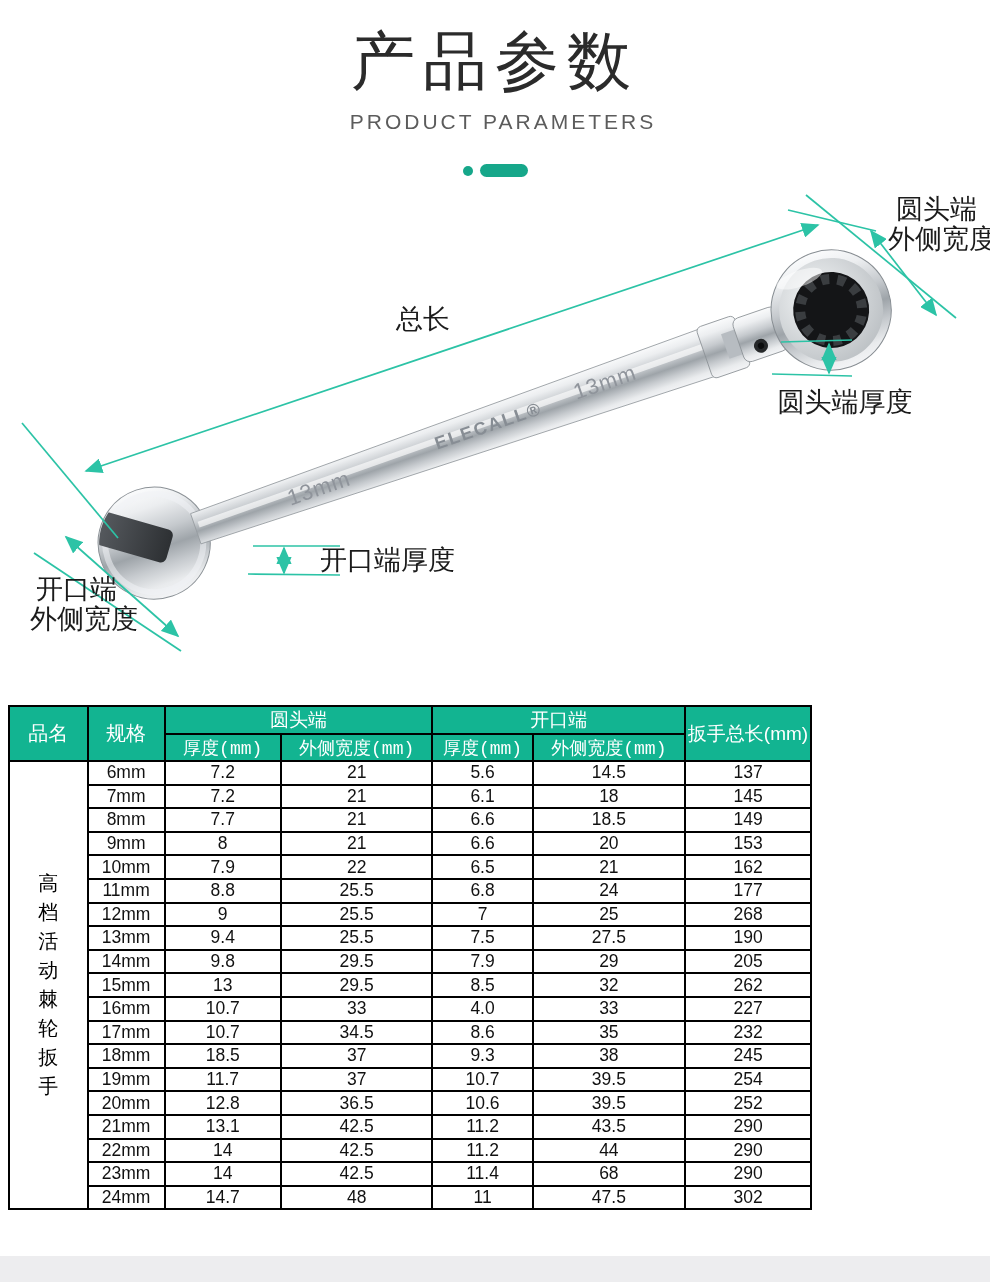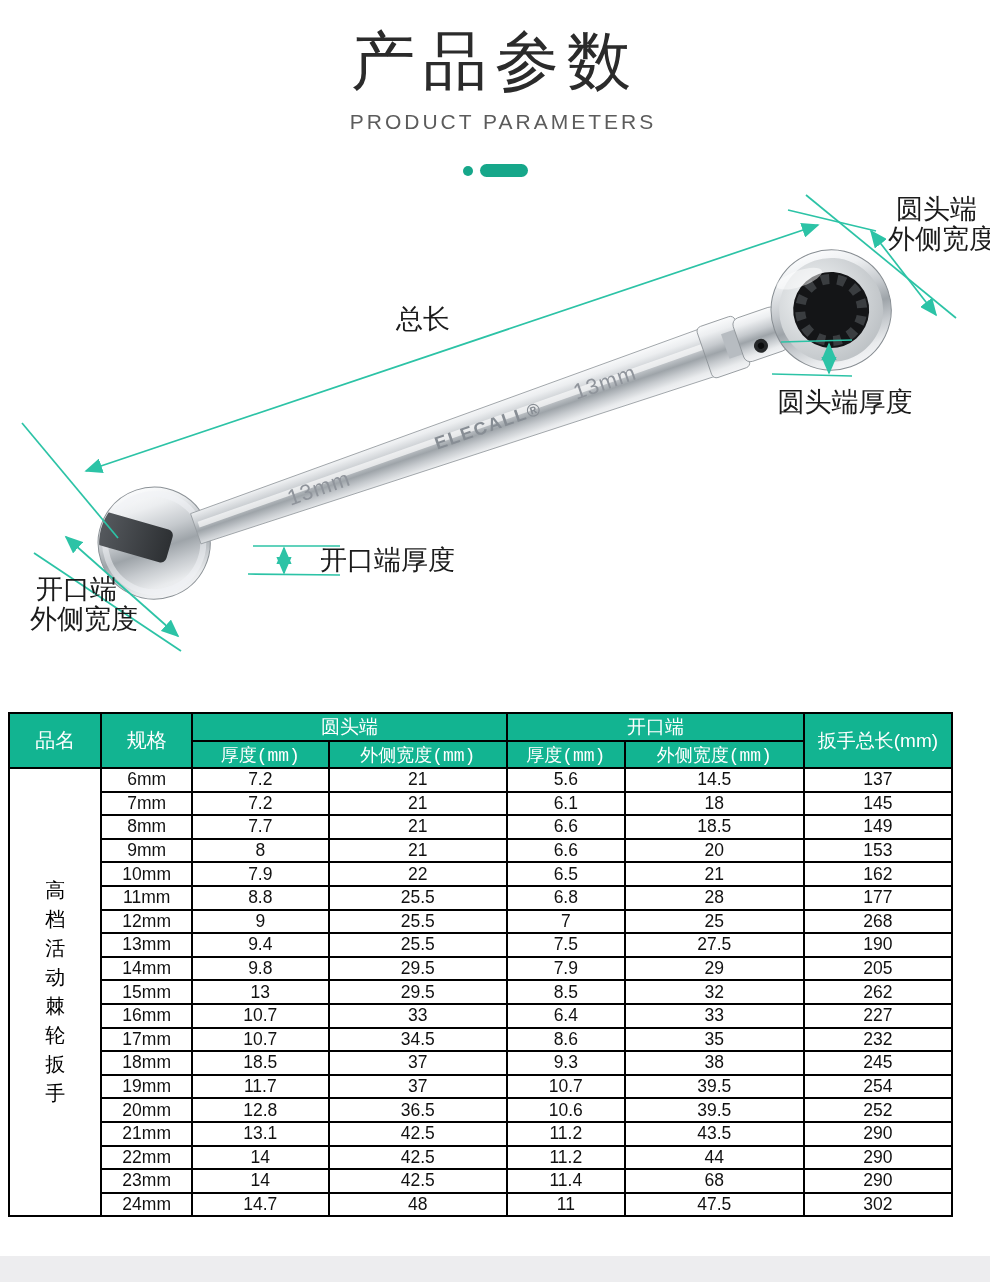--- a/index.html
+++ b/index.html
@@ -27,22 +27,22 @@
   }
   .divider .dot{width:10px;height:10px;border-radius:50%;background:var(--divider);}
   .divider .bar{width:48px;height:13px;border-radius:7px;background:var(--divider);}
   .diagram{position:absolute;top:185px;left:0;}
   .dim{stroke:var(--accent);stroke-width:1.7;fill:none;}
   #arrowhead path{fill:var(--accent);}
   .dim-label{font-size:27px;fill:#1b1b1b;font-family:"Liberation Sans","DejaVu Sans",sans-serif;}
   .engrave{fill:#8f949b;font-size:22px;letter-spacing:1px;font-family:"Liberation Sans","DejaVu Sans",sans-serif;}
   .engrave-brand{fill:#878d94;font-size:18px;letter-spacing:2px;font-weight:700;}
   .params{
-    position:absolute;left:8px;top:705px;width:945px;
-    border-collapse:collapse;table-layout:fixed;margin-top:7px;
+    position:absolute;left:8px;top:705px;width:804px;
+    border-collapse:collapse;table-layout:fixed;
   }
   .params th,.params td{border:2px solid #000;text-align:center;vertical-align:middle;padding:0;}
   .params thead th{background:var(--header-bg);color:#ffffff;font-weight:500;}
   .group-th{font-size:19px;height:25px;}
   .sub-th{font-size:18px;height:25px;font-family:Liberation Mono, monospace;}
   .rowspan-th{font-size:20px;}
   .params tbody td{font-size:17.5px;font-weight:400;color:#111;height:21.6px;}
   .name-cell{background:#fff;}
   .vname{display:flex;flex-direction:column;align-items:center;}
   .vchar{font-size:20px;line-height:29px;color:#000;}
@@ -231,21 +231,21 @@
           <td>22</td>
           <td>6.5</td>
           <td>21</td>
           <td>162</td>
         </tr>
         <tr>
           <td>11mm</td>
           <td>8.8</td>
           <td>25.5</td>
           <td>6.8</td>
-          <td>28</td>
+          <td>24</td>
           <td>177</td>
         </tr>
         <tr>
           <td>12mm</td>
           <td>9</td>
           <td>25.5</td>
           <td>7</td>
           <td>25</td>
           <td>268</td>
         </tr>
@@ -270,21 +270,21 @@
           <td>13</td>
           <td>29.5</td>
           <td>8.5</td>
           <td>32</td>
           <td>262</td>
         </tr>
         <tr>
           <td>16mm</td>
           <td>10.7</td>
           <td>33</td>
-          <td>6.4</td>
+          <td>4.0</td>
           <td>33</td>
           <td>227</td>
         </tr>
         <tr>
           <td>17mm</td>
           <td>10.7</td>
           <td>34.5</td>
           <td>8.6</td>
           <td>35</td>
           <td>232</td>

